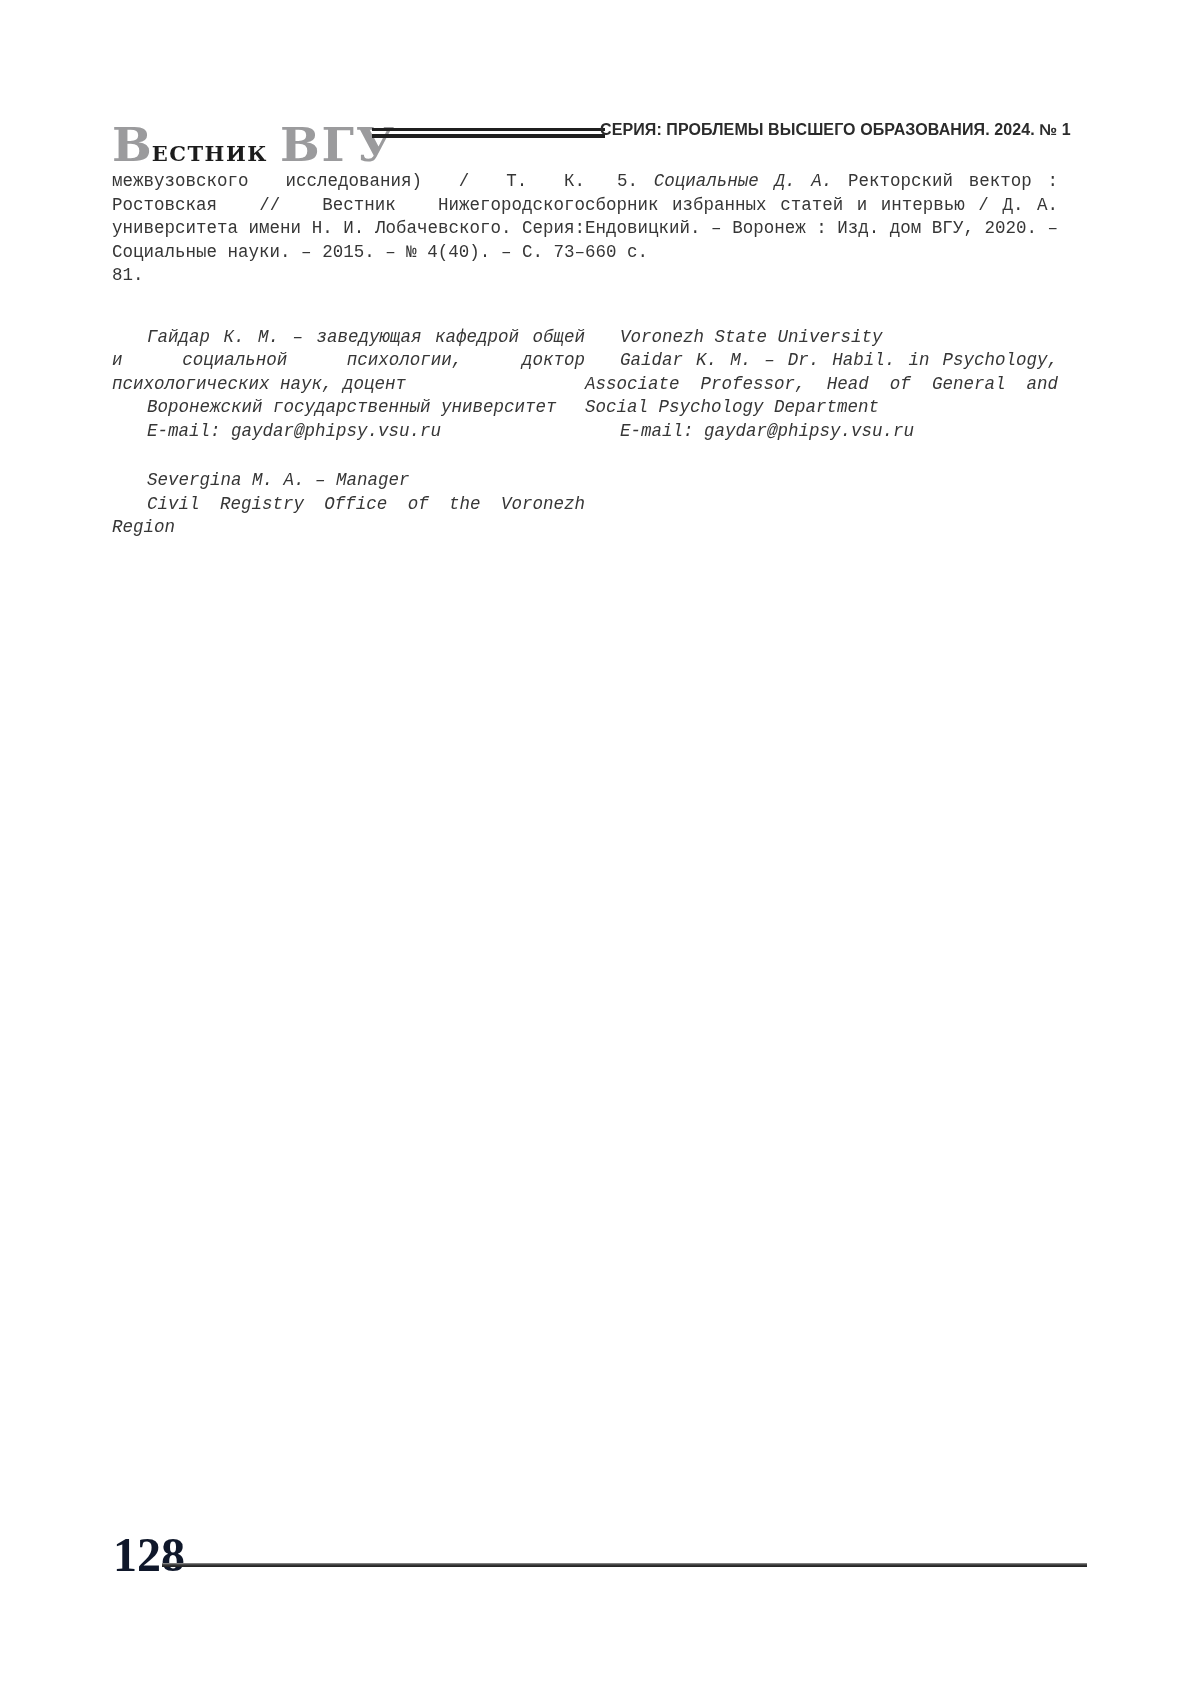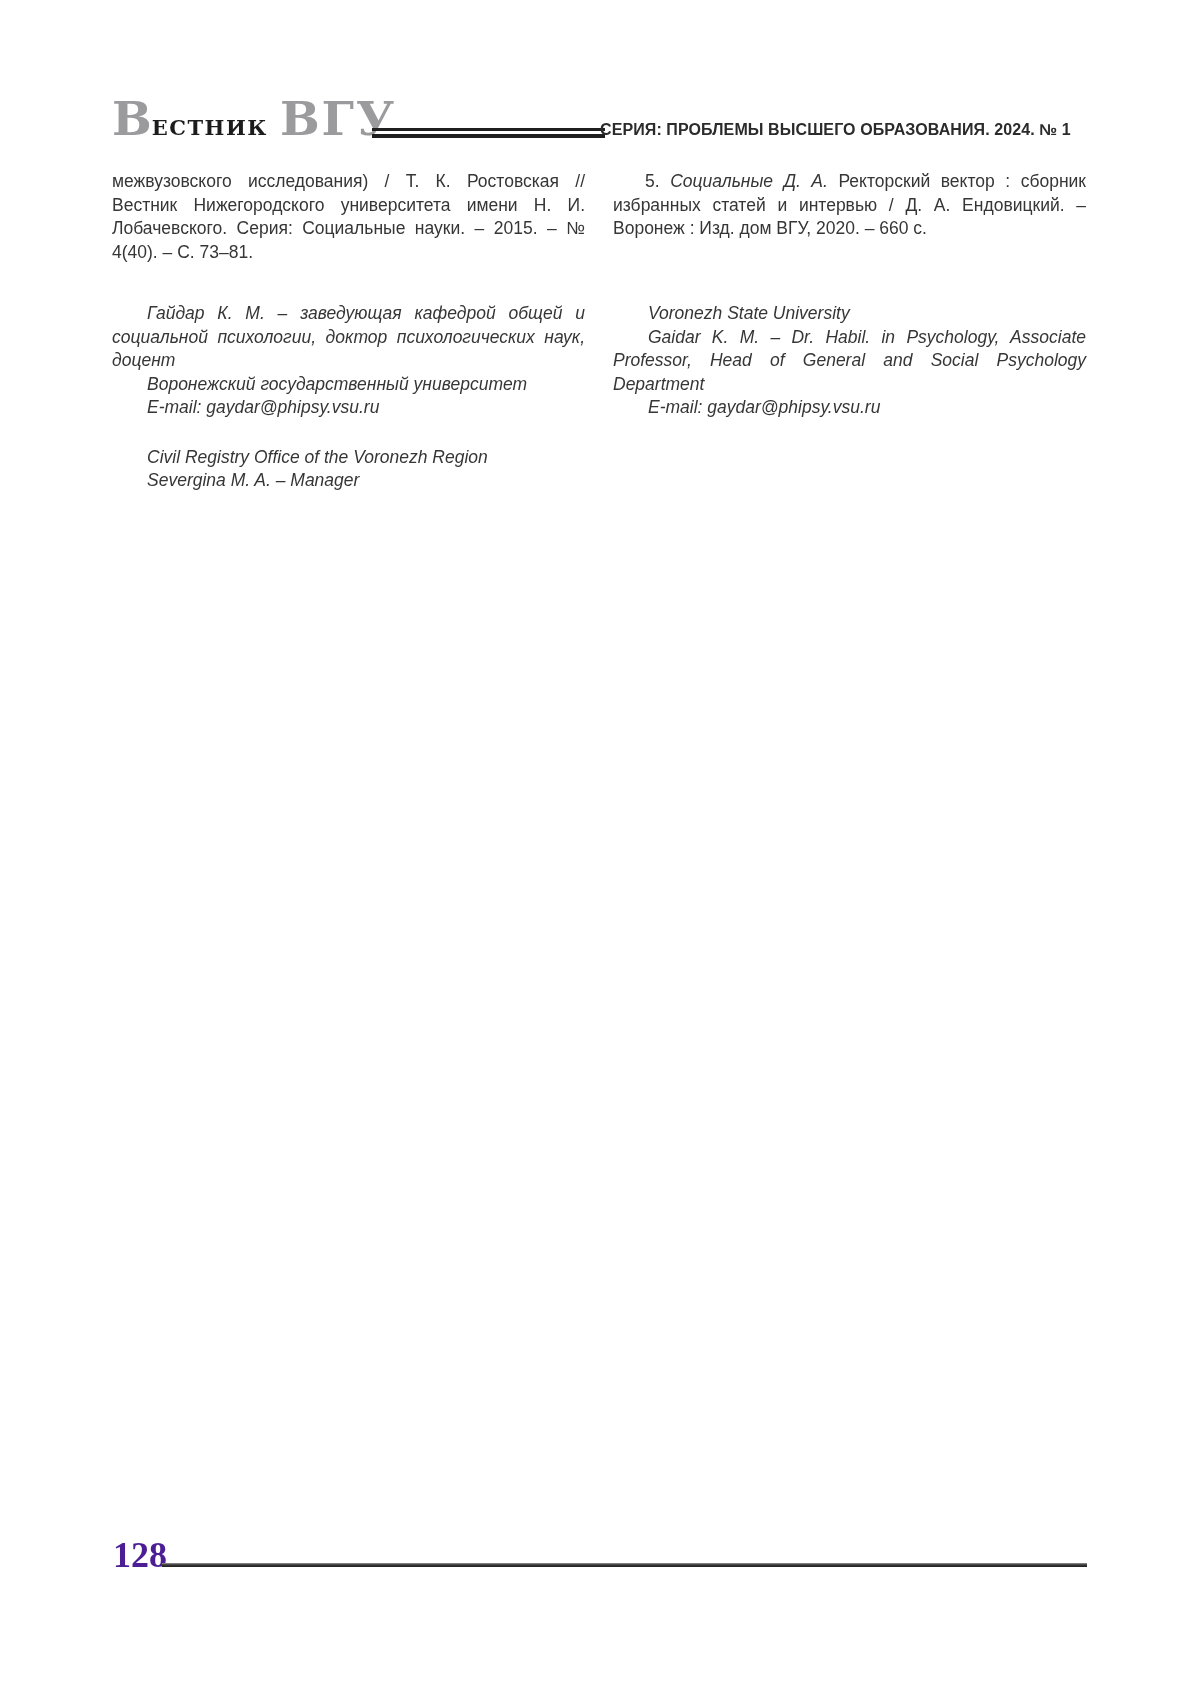--- a/index.html
+++ b/index.html
@@ -10,53 +10,53 @@
 
   
   .logo {
     position:absolute; left:112px; top:95px;
     display:flex; align-items:baseline;
     font-family:"DejaVu Serif", serif; font-weight:bold; line-height:1;
     white-space:nowrap;
   }
   .logo-initial  { font-size:47px; color:#9b9b9d; }
   .logo-body     { font-size:21px; color:#1c1c1c; letter-spacing:1.5px; }
-  .logo-acronym  { font-size:47px; color:#9b9b9d; margin-left:12px; letter-spacing:2px; }
+  .logo-acronym  { font-size:47px; color:#9b9b9d; margin-left:12px; letter-spacing:2px;margin-top:26px; }
 
   .header-rule {
     position:absolute; left:372px; top:128px; width:233px; height:10px;
     border-top:3px solid #1f1f1f; border-bottom:4px solid #1f1f1f;
     box-sizing:border-box;
   }
 
   .series-title {
     position:absolute; left:600px; top:121px; width:466px;
     font-size:16px; font-weight:bold; color:#2b2b2b;
     text-align:right; white-space:nowrap; letter-spacing:0.1px;
   }
 
   
   .content {
     position:absolute; left:112px; top:170px; width:974px;
-    display:grid; grid-template-columns:473px 473px; column-gap:28px;
+    display:grid; grid-template-columns:473px 473px; font-family:Liberation Mono, monospace;
   }
   .content p {
     margin:0; font-size:17.5px; line-height:23.5px; color:#363636;
     text-align:justify; hyphens:none;
   }
   .ref         { margin-bottom:38px !important; }
   .ref-right   { text-indent:32px; }
   .aff p       { font-style:italic; text-indent:35px; }
   .aff-gap     { margin-bottom:26px; }
 
   
   .page-number {
     position:absolute; left:113px; top:1537px;
     font-family:"Liberation Serif", serif; font-weight:bold;
-    font-size:36px; line-height:36px; color:#4c1d95;
+    font-size:48px; line-height:36px; color:#0f172a;
   }
   .footer-rule {
     position:absolute; left:162px; top:1563px; width:925px; height:4px;
     background:linear-gradient(to bottom, #9a9a9a 0%, #3a3a3a 45%, #1e1e1e 100%);
   }
 </style>
 </head>
 <body>
 
 <div class="page">
@@ -81,22 +81,22 @@
       <p>Воронежский государственный университет</p>
       <p>E-mail: gaydar@phipsy.vsu.ru</p>
     </div>
     <div class="aff aff-gap">
       <p>Voronezh State University</p>
       <p>Gaidar K. M. – Dr. Habil. in Psychology, Associate Professor, Head of General and Social Psychology Department</p>
       <p>E-mail: gaydar@phipsy.vsu.ru</p>
     </div>
 
     <div class="aff">
+      <p>Severgina M. A. – Manager</p>
       <p>Civil Registry Office of the Voronezh Region</p>
-      <p>Severgina M. A. – Manager</p>
     </div>
 
   </div>
 
   <div>
     <div class="page-number">128</div>
     <div class="footer-rule"></div>
   </div>
 
 </div>

